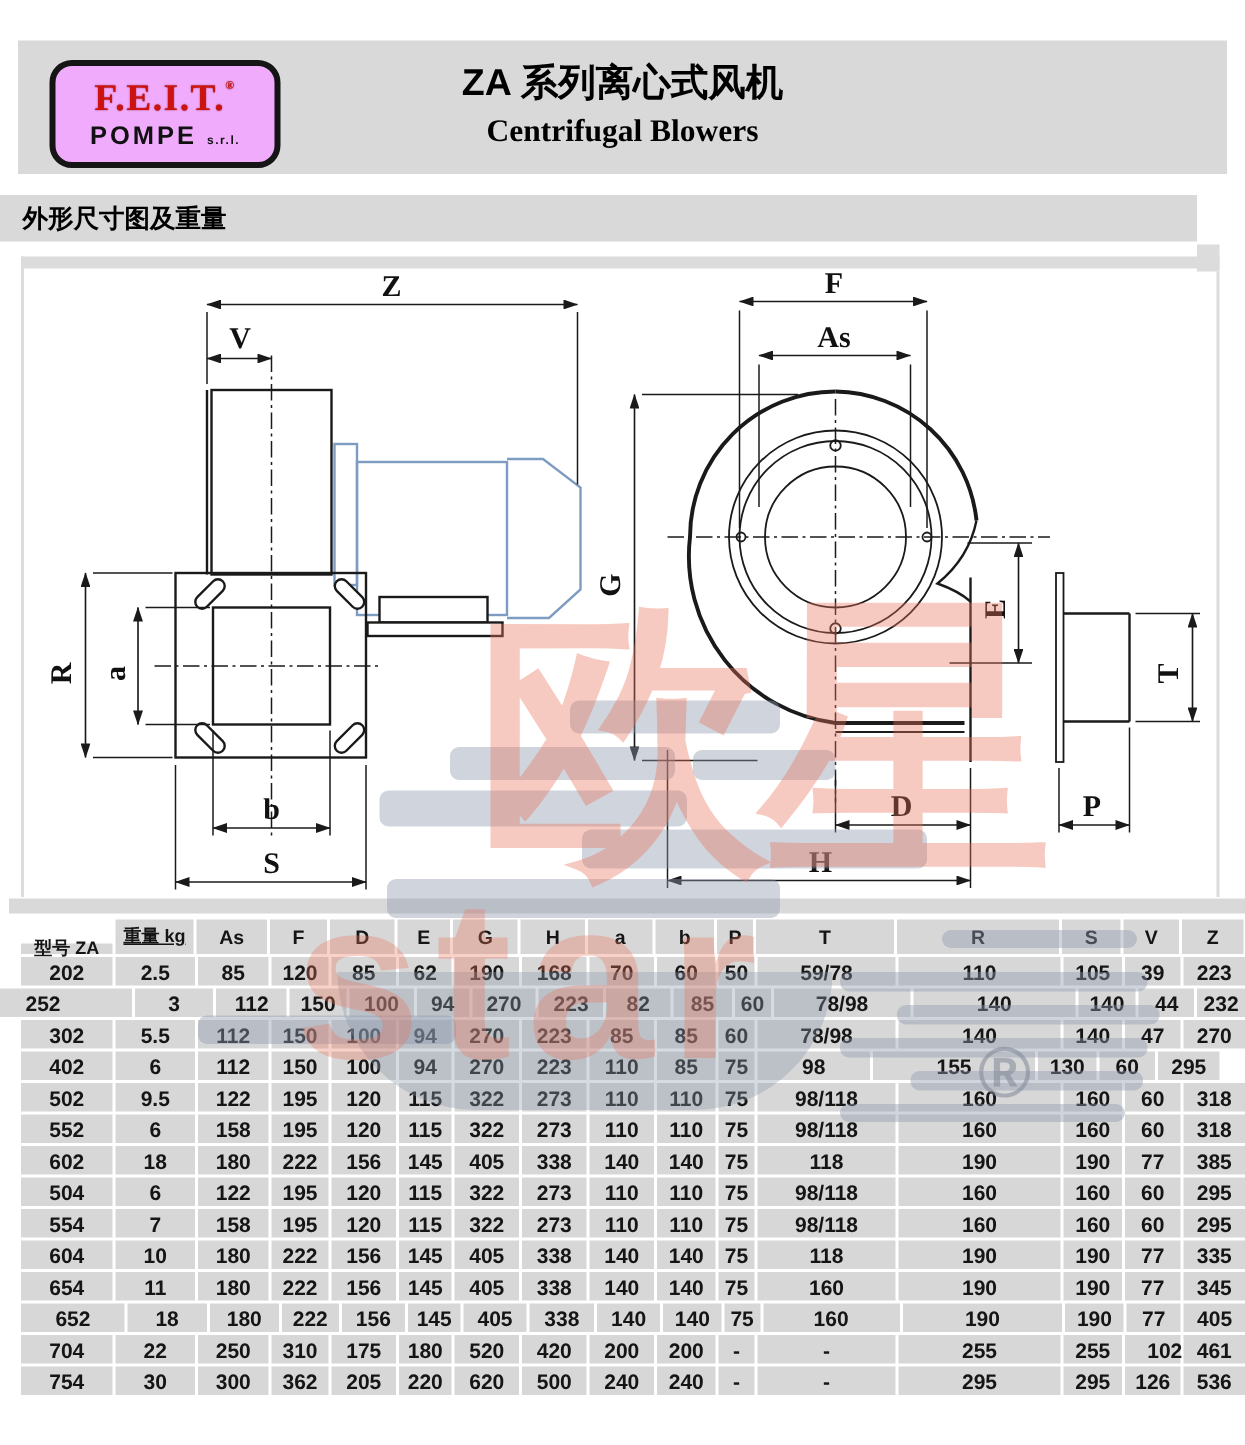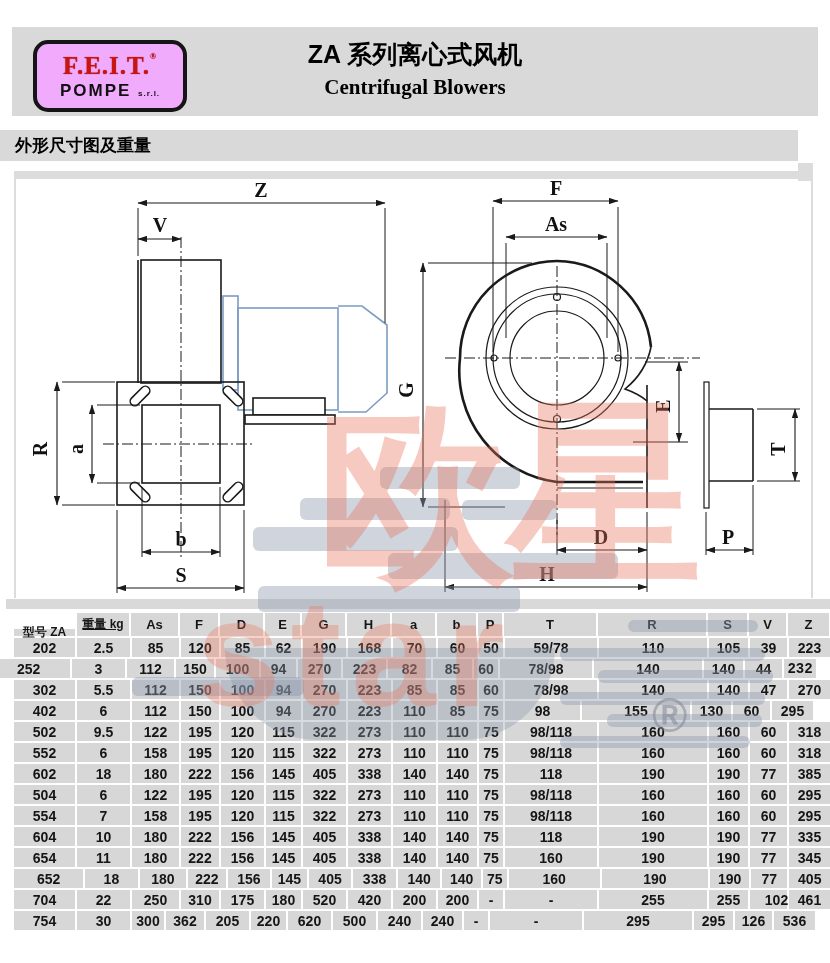--- a/index.html
+++ b/index.html
@@ -256,36 +256,36 @@
       <div class="tcell" style="width: 43px;">70</div>
       <div class="tcell" style="width: 39px;">60</div>
       <div class="tcell" style="width: 24px;">50</div>
       <div class="tcell" style="width: 92px;">59/78</div>
       <div class="tcell" style="width: 108px;">110</div>
       <div class="tcell" style="width: 39px;">105</div>
       <div class="tcell" style="width: 37px;">39</div>
       <div class="tcell last" style="width: 41px;">223</div>
     </div>
     <div class="trow shifted">
-      <div class="tcell" style="width: 70px;">252</div>
+      <div class="tcell" style="width: 88px;">252</div>
       <div class="tcell" style="width: 53px;">3</div>
       <div class="tcell" style="width: 47px;">112</div>
       <div class="tcell" style="width: 38px;">150</div>
       <div class="tcell" style="width: 43px;">100</div>
       <div class="tcell" style="width: 35px;">94</div>
       <div class="tcell" style="width: 43px;">270</div>
       <div class="tcell" style="width: 43px;">223</div>
       <div class="tcell" style="width: 43px;">82</div>
       <div class="tcell" style="width: 39px;">85</div>
       <div class="tcell" style="width: 24px;">60</div>
       <div class="tcell" style="width: 92px;">78/98</div>
       <div class="tcell" style="width: 108px;">140</div>
       <div class="tcell" style="width: 39px;">140</div>
       <div class="tcell" style="width: 37px;">44</div>
-      <div class="tcell last" style="width: 32px; font-family: Liberation Mono, monospace;">232</div>
+      <div class="tcell last" style="width: 32px;">232</div>
     </div>
     <div class="trow">
       <div class="tcell" style="width: 61px;">302</div>
       <div class="tcell" style="width: 53px;">5.5</div>
       <div class="tcell" style="width: 47px;">112</div>
       <div class="tcell" style="width: 38px;">150</div>
       <div class="tcell" style="width: 43px;">100</div>
       <div class="tcell" style="width: 35px;">94</div>
       <div class="tcell" style="width: 43px;">270</div>
       <div class="tcell" style="width: 43px;">223</div>
@@ -474,21 +474,21 @@
       <div class="tcell" style="width: 24px;">-</div>
       <div class="tcell" style="width: 92px;">-</div>
       <div class="tcell" style="width: 108px;">255</div>
       <div class="tcell" style="width: 39px;">255</div>
       <div class="tcell" style="width: 37px; padding-left: 16px;">102</div>
       <div class="tcell last" style="width: 41px;">461</div>
     </div>
     <div class="trow">
       <div class="tcell" style="width: 61px;">754</div>
       <div class="tcell" style="width: 53px;">30</div>
-      <div class="tcell" style="width: 32px;">300</div>
+      <div class="tcell" style="width: 47px;">300</div>
       <div class="tcell" style="width: 38px;">362</div>
       <div class="tcell" style="width: 43px;">205</div>
       <div class="tcell" style="width: 35px;">220</div>
       <div class="tcell" style="width: 43px;">620</div>
       <div class="tcell" style="width: 43px;">500</div>
       <div class="tcell" style="width: 43px;">240</div>
       <div class="tcell" style="width: 39px;">240</div>
       <div class="tcell" style="width: 24px;">-</div>
       <div class="tcell" style="width: 92px;">-</div>
       <div class="tcell" style="width: 108px;">295</div>

